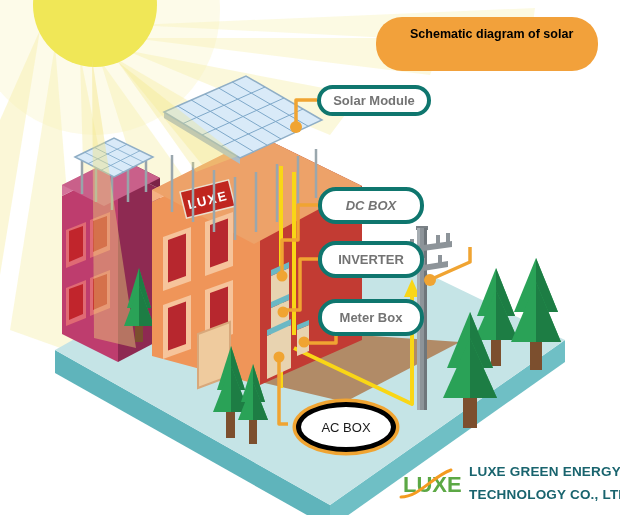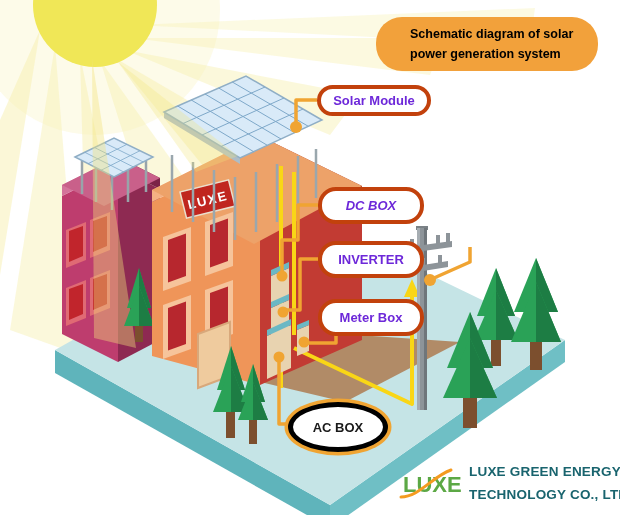--- a/index.html
+++ b/index.html
@@ -1,28 +1,28 @@
 <!DOCTYPE html>
 <html><head>
 <meta charset="utf-8">
 <style>
   html,body{margin:0;padding:0;background:#fff;}
   #stage{position:relative;width:620px;height:515px;overflow:hidden;background:#fff;
          font-family:"Liberation Sans",sans-serif;}
   #scene{position:absolute;left:0;top:0;}
-  .pill{position:absolute;background:#fff;border:4px solid #c2410c;border-radius:18px;
+  .pill{position:absolute;background:#fff;border:4px solid #0f766e;border-radius:18px;
         display:flex;align-items:center;justify-content:center;
-        font-size:13px;font-weight:600;color:#6d28d9;box-sizing:border-box;white-space:nowrap;}
+        font-size:13px;font-weight:600;color:#737373;box-sizing:border-box;white-space:nowrap;}
   #banner{position:absolute;left:376px;top:17px;width:222px;height:54px;background:#F2A13B;
           border-radius:26px;box-sizing:border-box;padding:7px 10px 0 34px;
           color:#000000;font-size:12.5px;font-weight:600;line-height:20px;}
-  #ac-box{position:absolute;left:288px;top:402px;width:100px;height:50px;background:#fff;
+  #ac-box{position:absolute;left:296px;top:402px;width:100px;height:50px;background:#fff;
           border:5px solid #000;border-radius:50%;box-shadow:0 0 0 3.5px #F0A432;
           display:flex;align-items:center;justify-content:center;
-          font-size:13px;font-weight:700;color:#1a1a1a;box-sizing:border-box;}
+          font-size:13px;font-weight:400;color:#1a1a1a;box-sizing:border-box;}
   #logo{position:absolute;left:399px;top:461px;display:flex;align-items:center;}
   #logo-mark{position:relative;width:62px;height:40px;}
   #logo-word{position:absolute;left:4px;top:8px;font-size:22px;font-weight:700;
              color:#5CA845;letter-spacing:0px;}
   #logo-swoosh{position:absolute;left:0;top:0;}
   #logo-text{margin-left:8px;color:#19646E;font-size:13.5px;font-weight:700;
              line-height:1.7;letter-spacing:.2px;white-space:nowrap;}
 </style>
 </head>
 <body>
@@ -236,21 +236,20 @@
     <circle cx="282" cy="276" r="5.5"></circle>
     <circle cx="283" cy="312" r="5.5"></circle>
     <circle cx="304" cy="342" r="5.5"></circle>
     <circle cx="430" cy="280" r="6"></circle>
     <circle cx="279" cy="357" r="5.5"></circle>
   </g>
 </svg>
 
 <div id="banner">
   <div>Schematic diagram of solar</div>
-  <div>power generation system</div>
 </div>
 
 <div class="pill" style="left:317px;top:85px;width:114px;height:31px;border-radius:16px;">Solar Module</div>
 
 <div class="pill" style="left:318px;top:187px;width:106px;height:37px;font-style:italic;">DC BOX</div>
 
 <div class="pill" style="left:318px;top:241px;width:106px;height:37px;">INVERTER</div>
 
 <div class="pill" style="left:318px;top:299px;width:106px;height:37px;">Meter Box</div>
 

